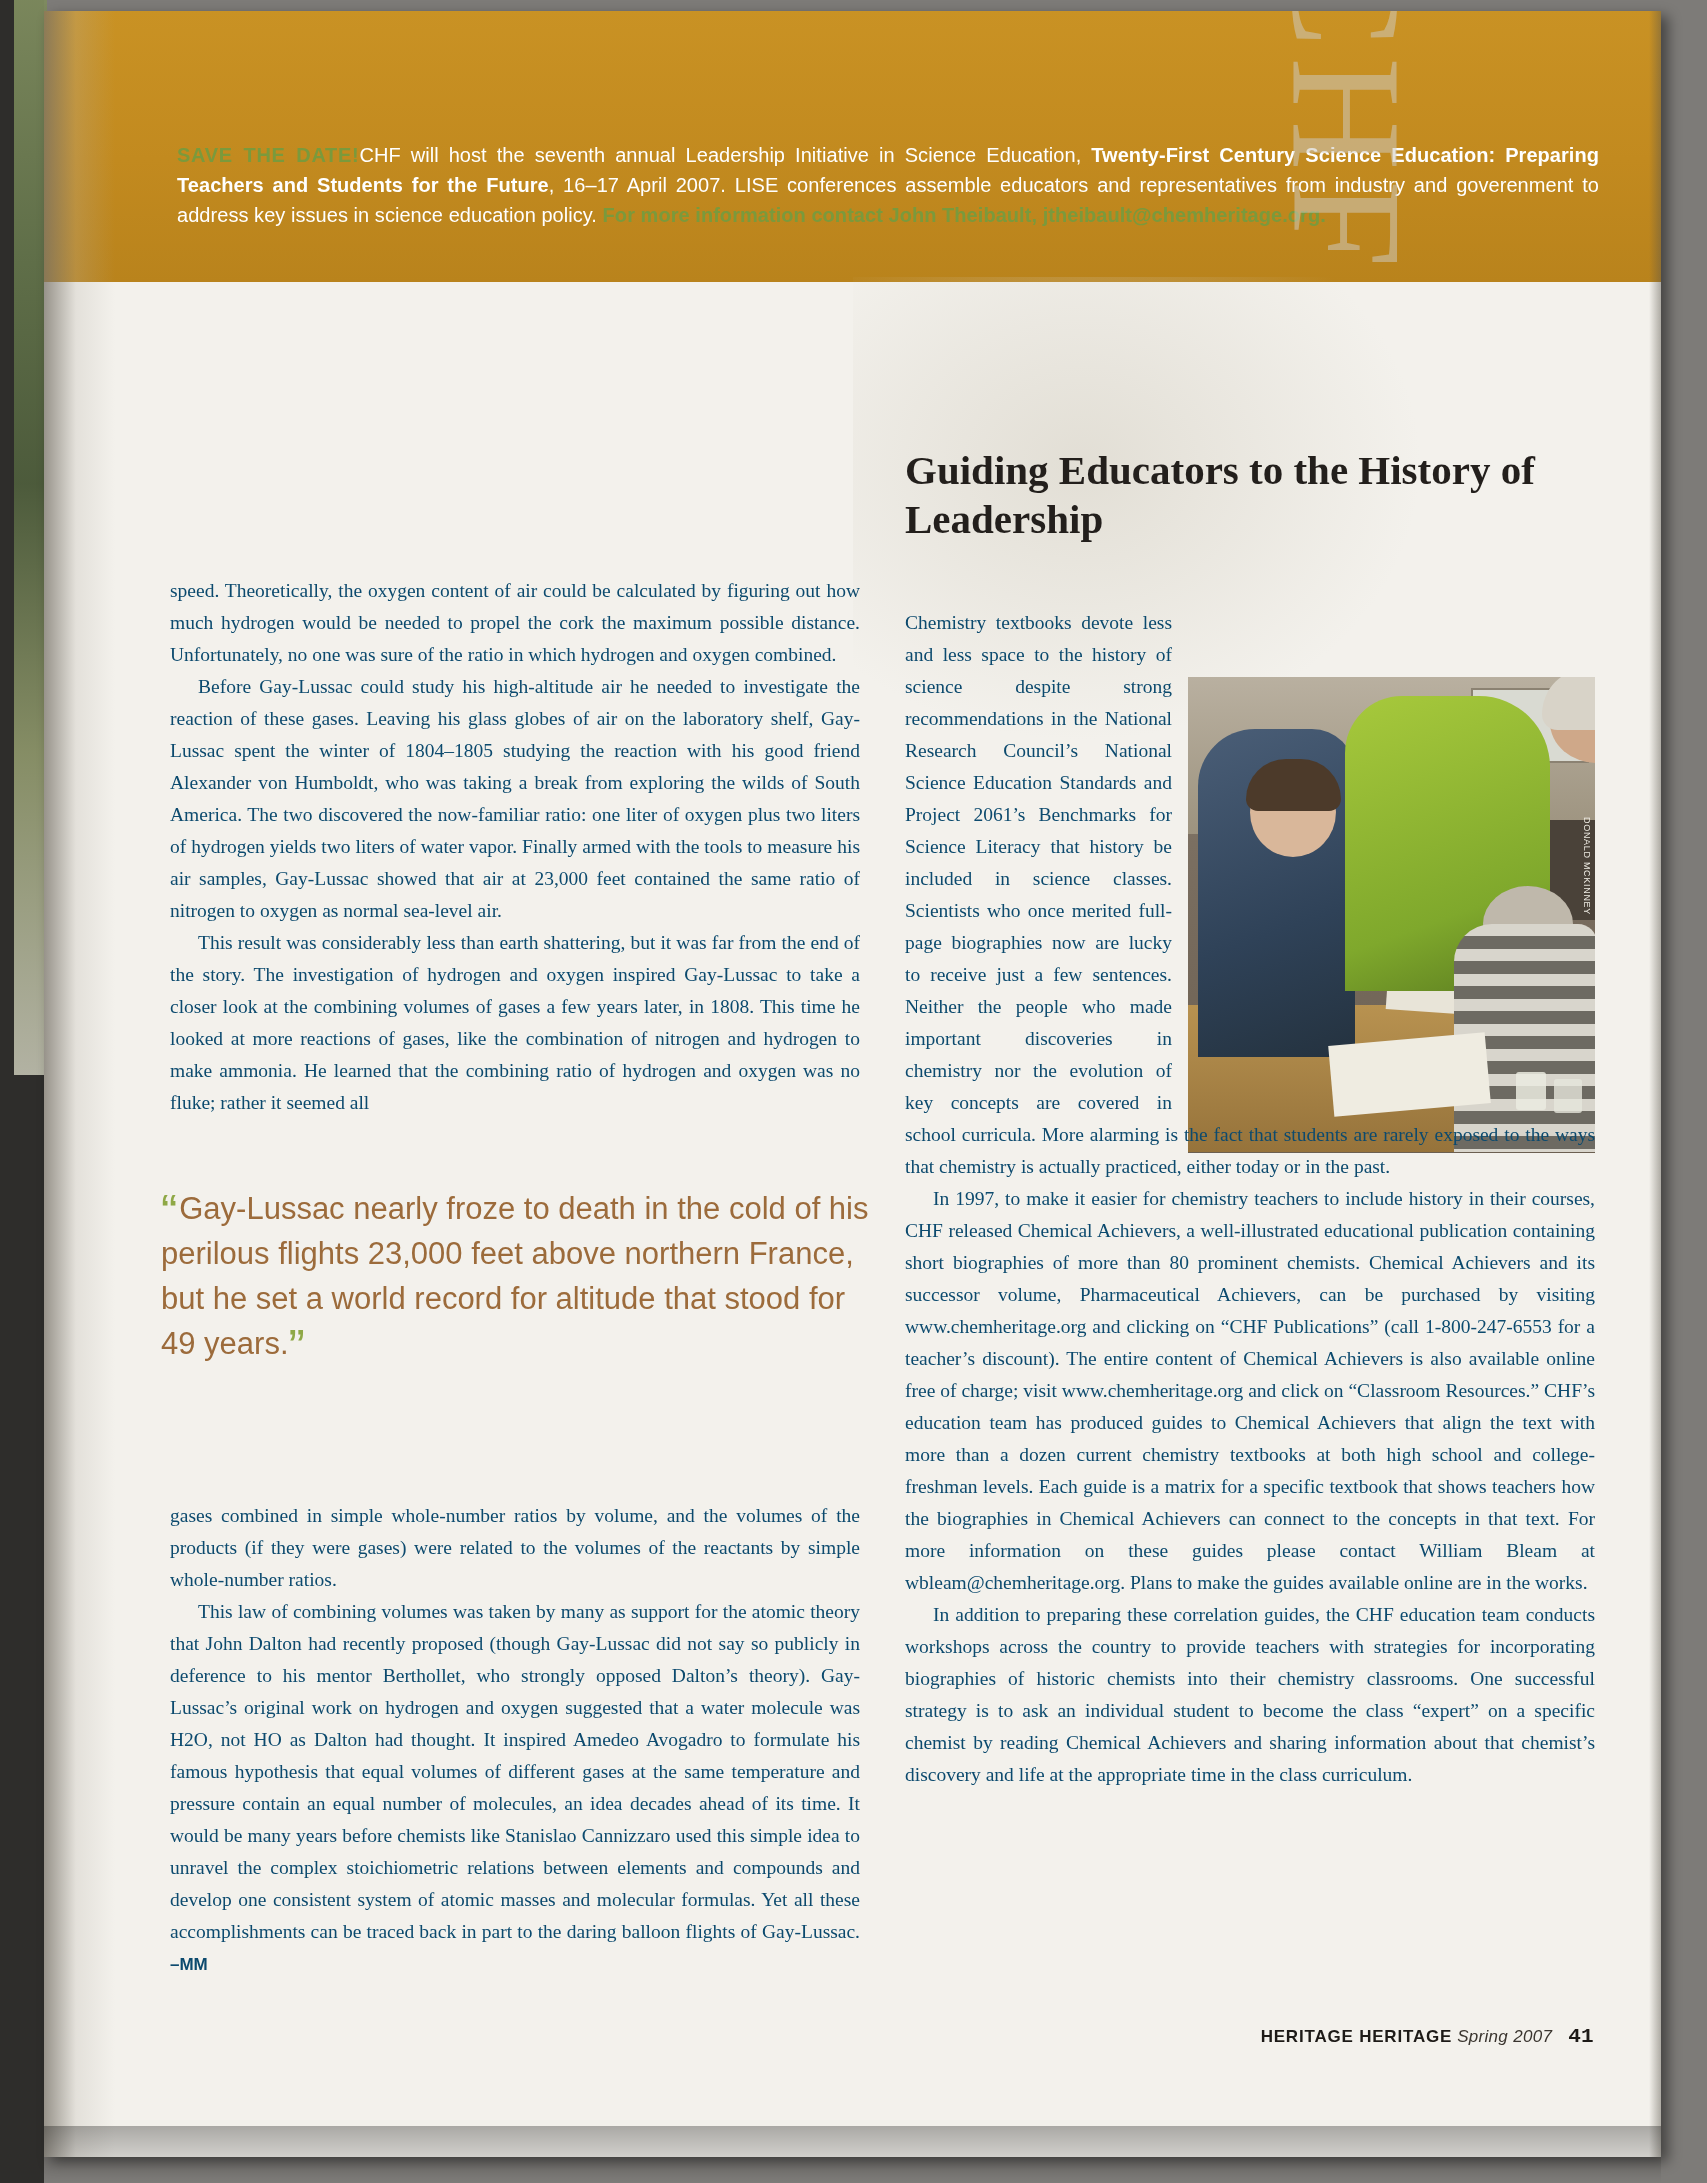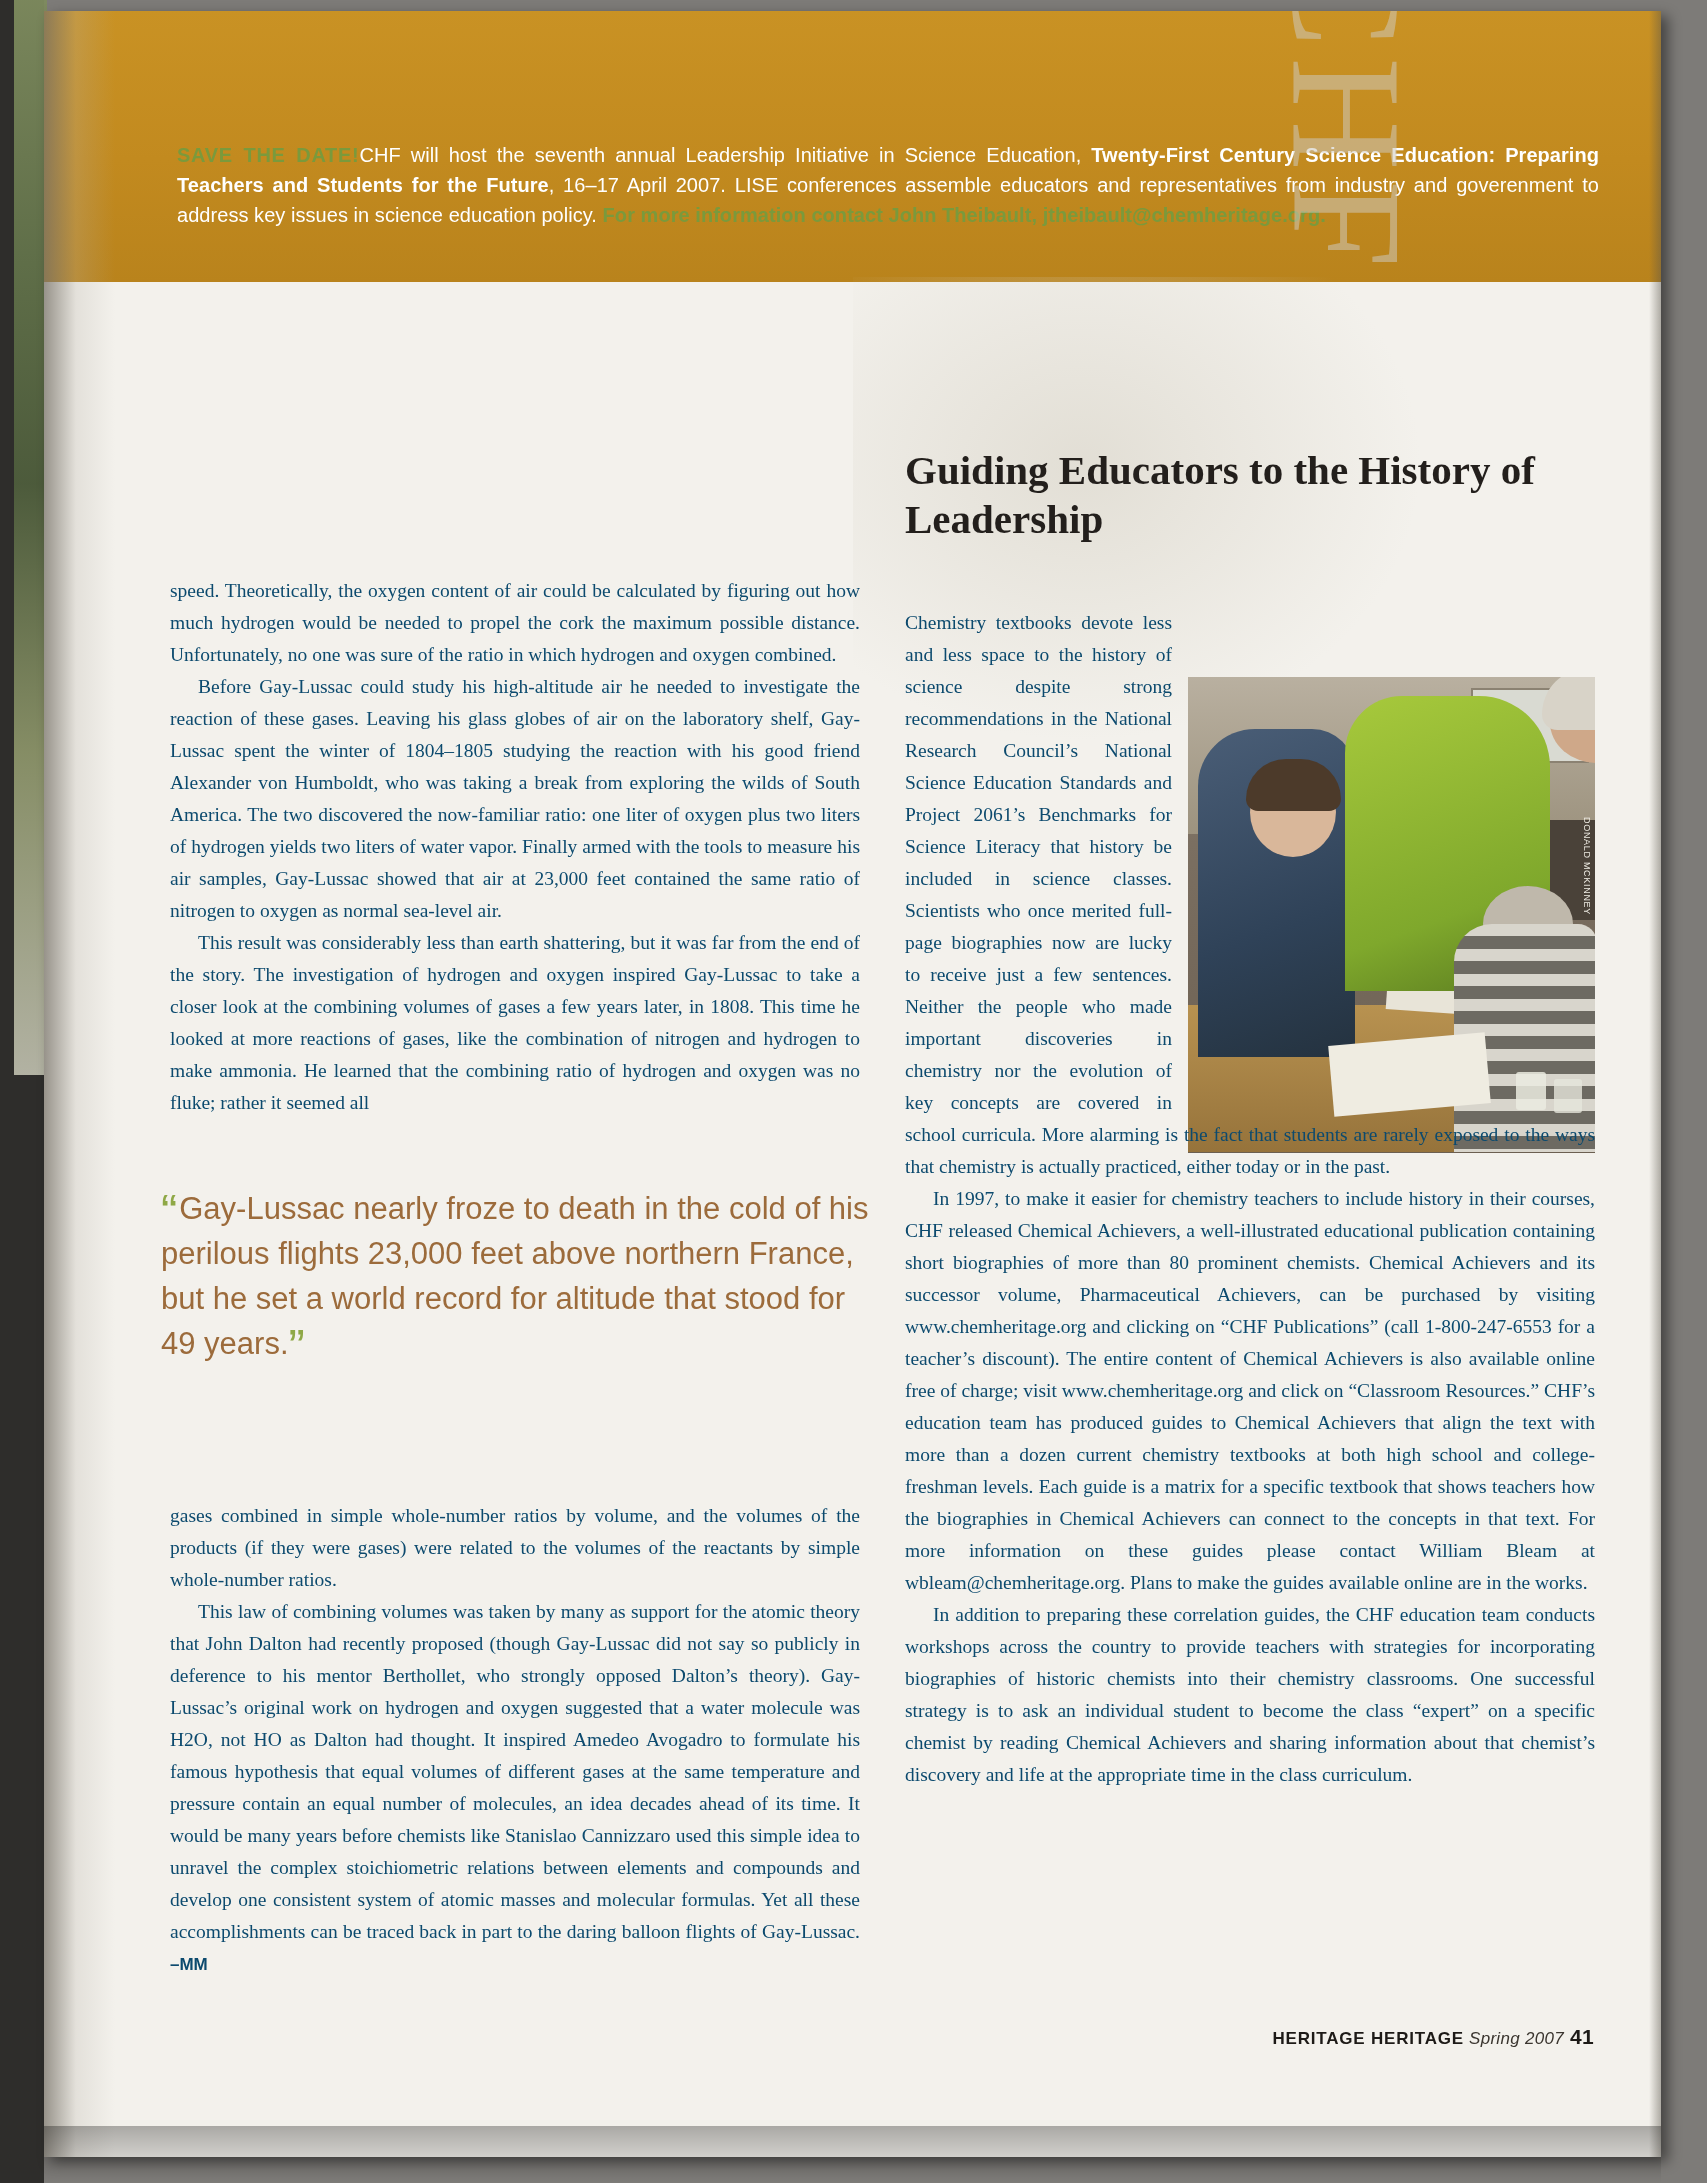--- a/index.html
+++ b/index.html
@@ -266,21 +266,21 @@
   .footer {
     position: absolute;
     right: 67px; top: 2014px;
     font-family: "Liberation Sans", sans-serif;
     font-size: 17px;
     color: #1d1a17;
     letter-spacing: 0.3px;
   }
   .footer .brand { font-weight: bold; letter-spacing: 0.8px; }
   .footer .issue { font-style: italic; color: #3a352f; }
-  .footer .pagenum { font-weight: bold; font-size: 21px; margin-left: 1px; }
+  .footer .pagenum { font-weight: bold; font-size: 21px; margin-left: 11px; font-family: Liberation Mono, monospace; }
   .ini { font-weight: bold; font-family: "Liberation Sans", sans-serif; font-size: 17px; }
 </style>
 </head>
 <body>
 
 <div class="scan">
   <div class="left-edge"></div>
   <div class="left-photo-strip"></div>
 
   <div class="page">

